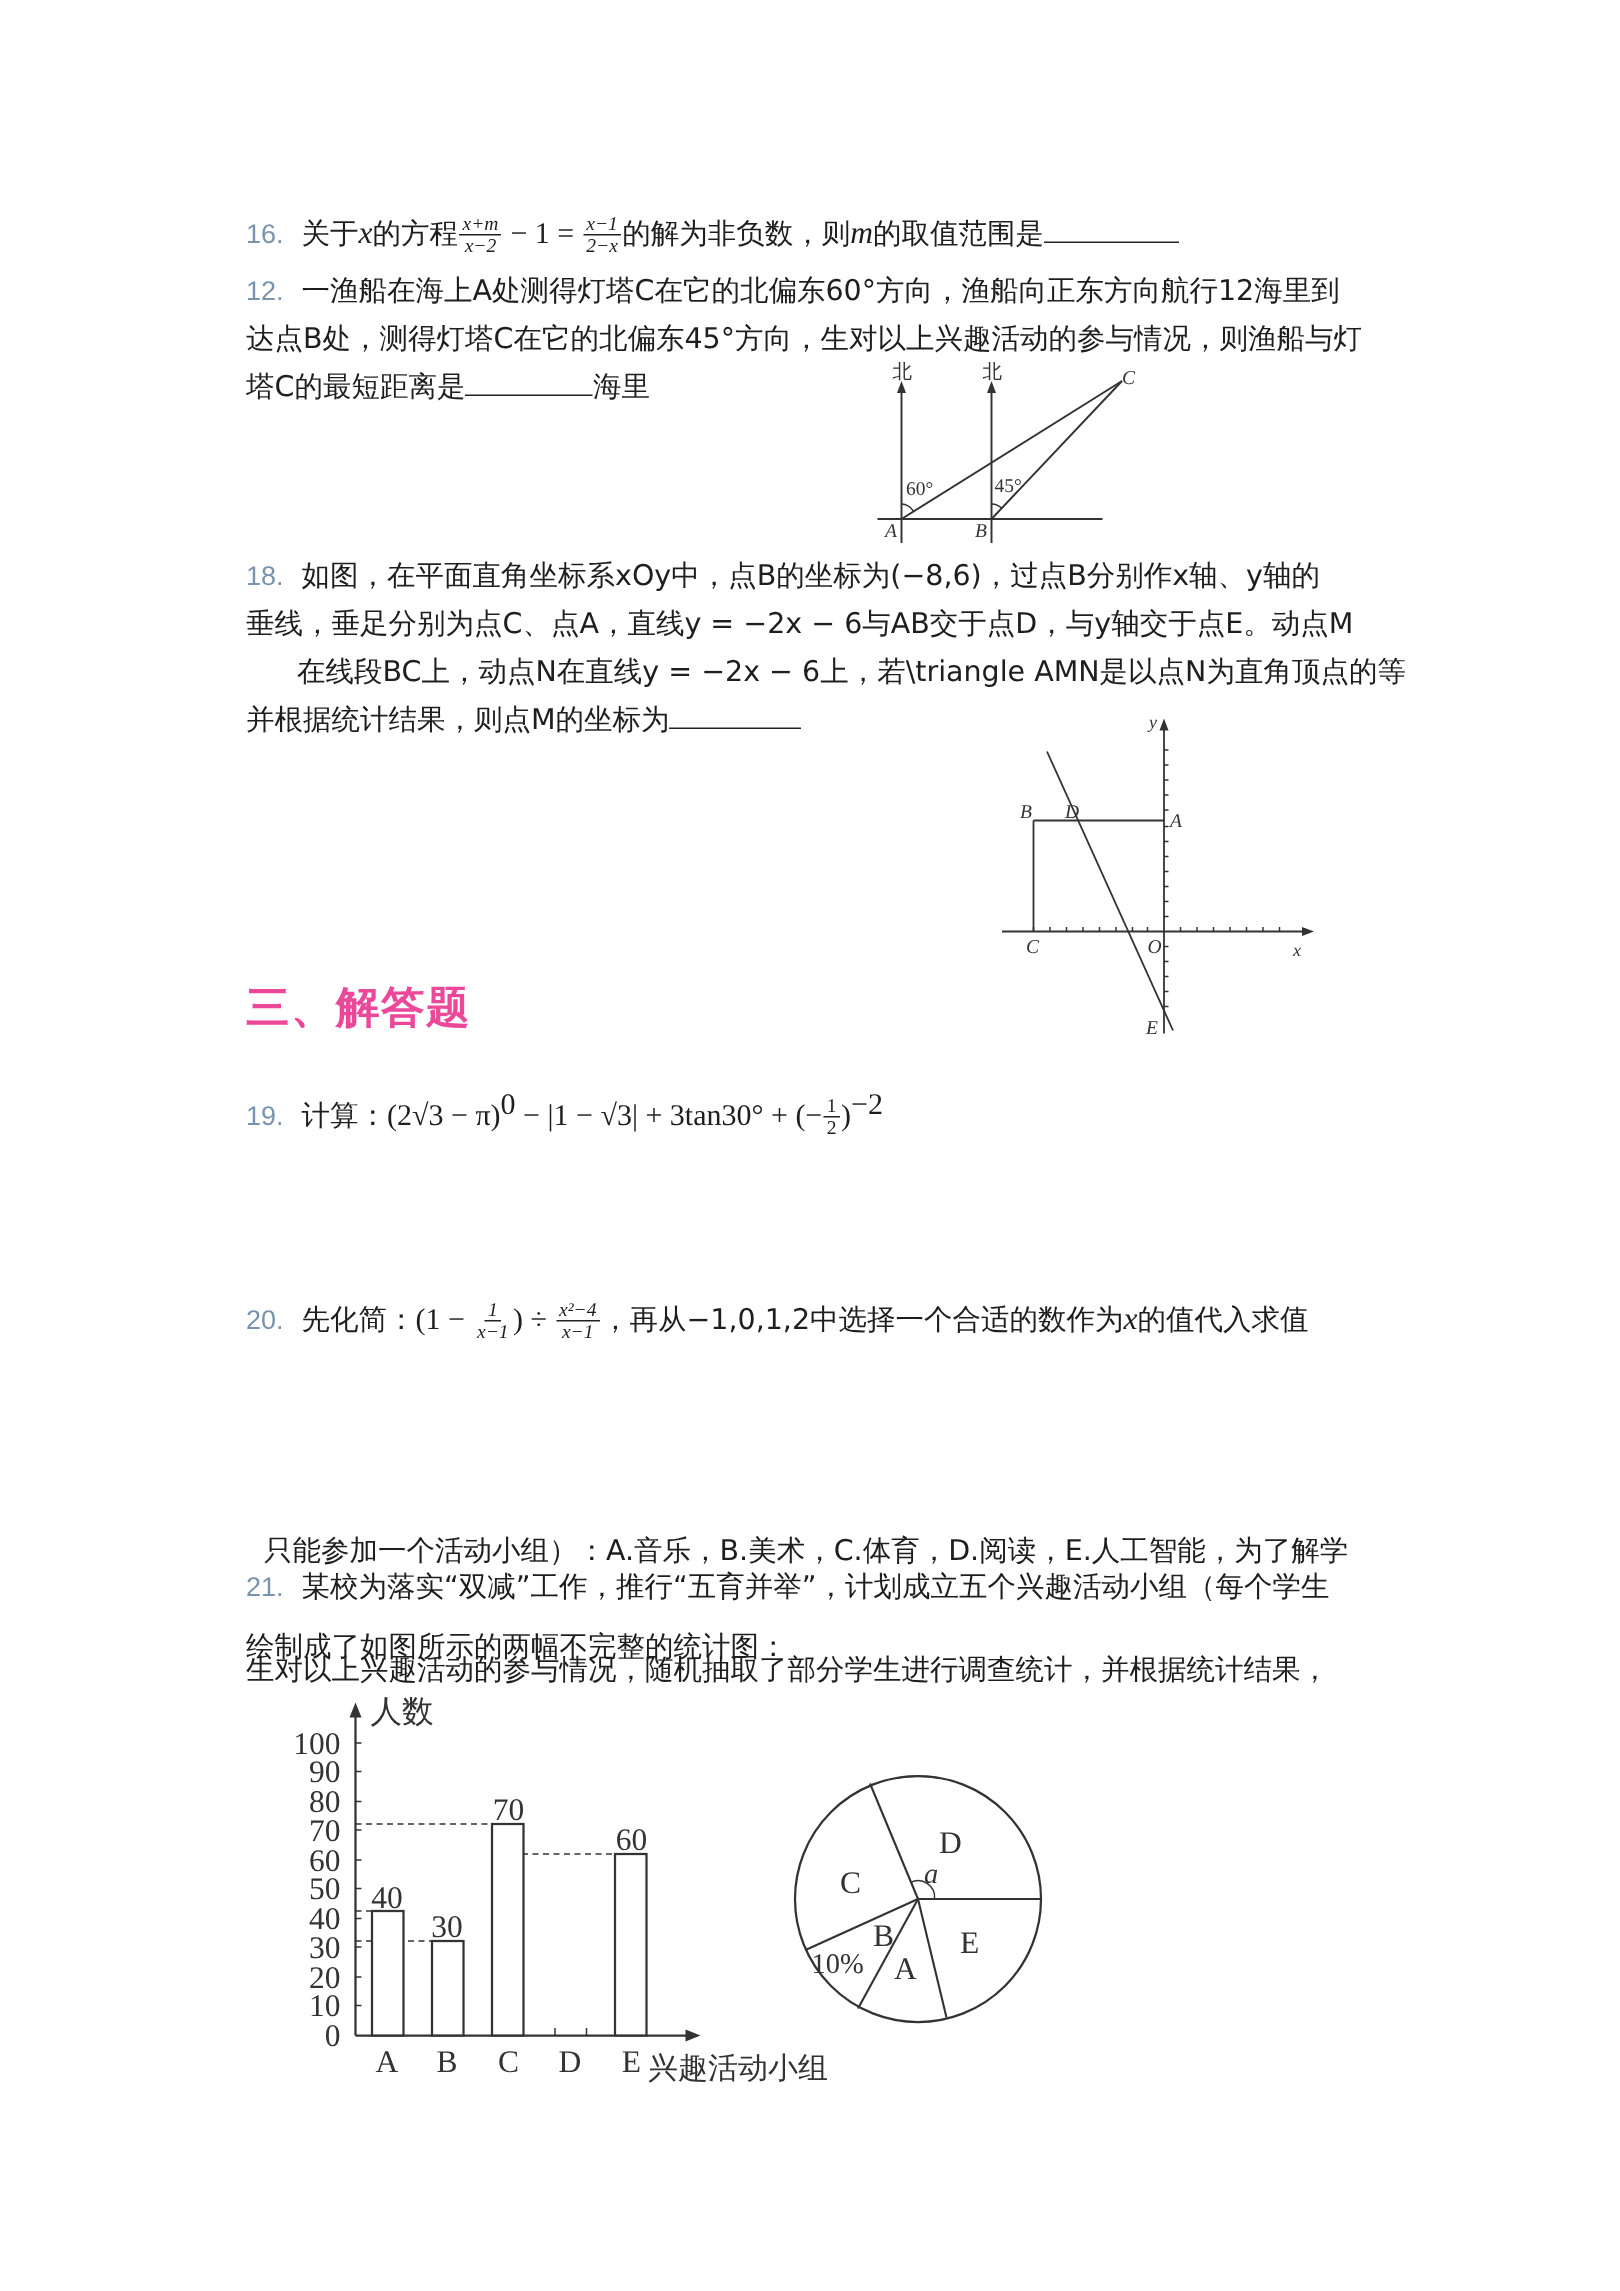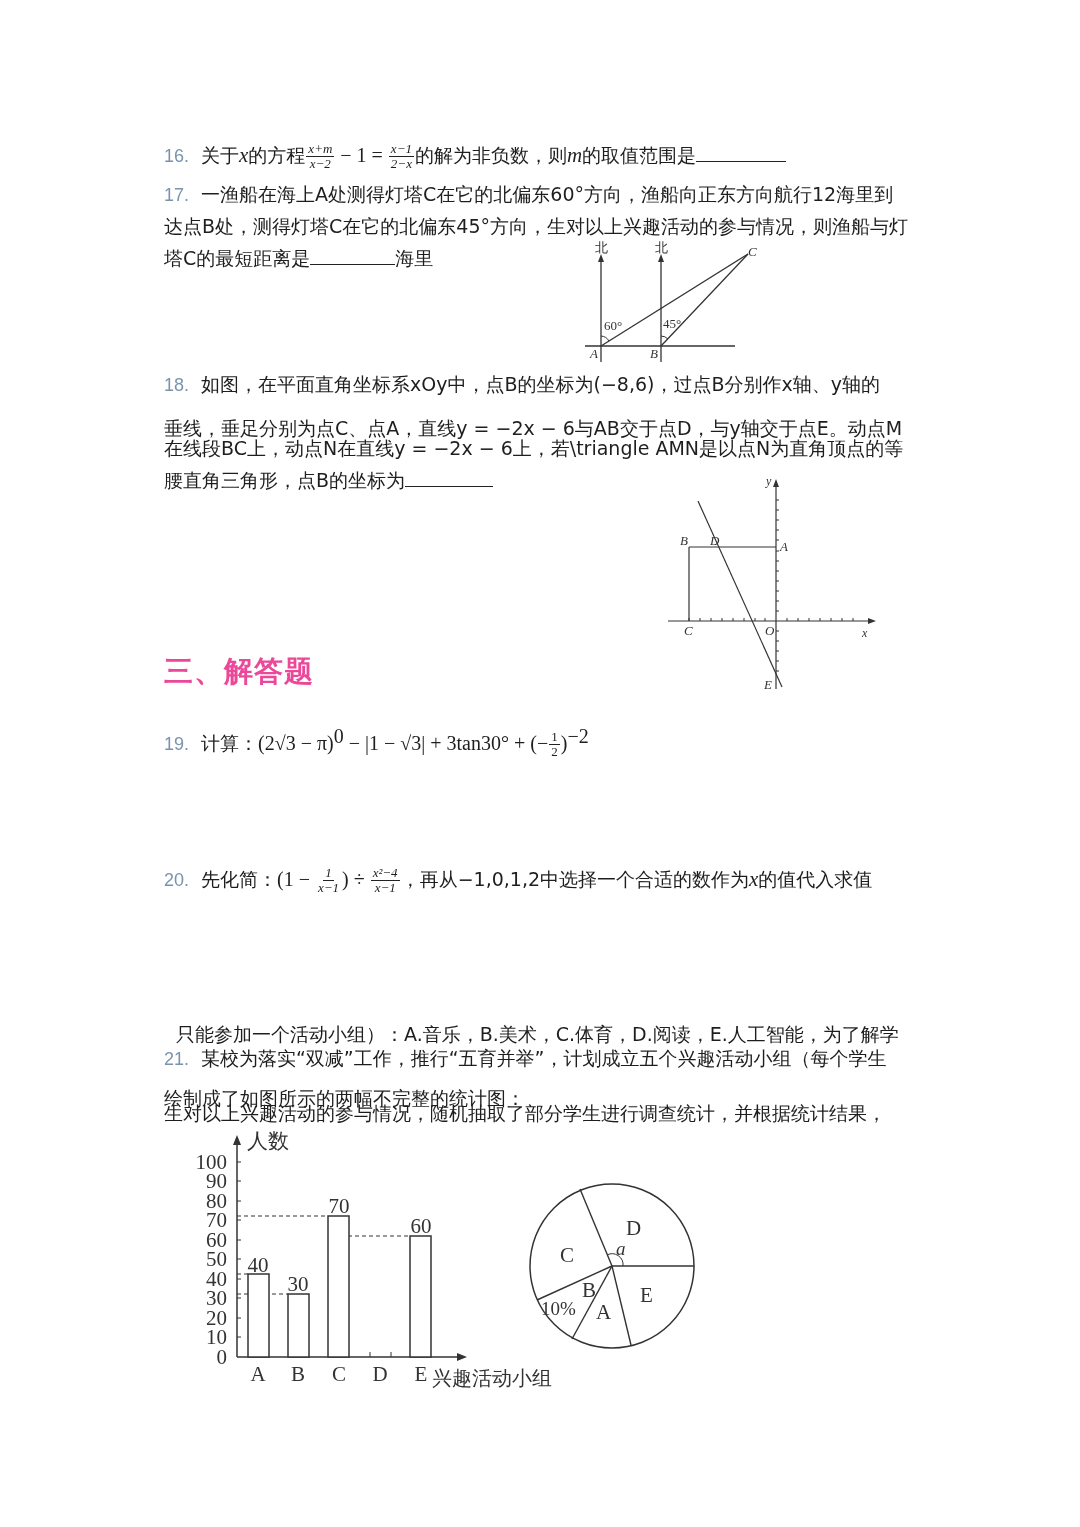--- a/index.html
+++ b/index.html
@@ -25,21 +25,21 @@
   <span class="qn">16.</span><span>关于</span><span class="it">x</span><span>的方程</span><span class="frac">
       <span class="num">x+m</span>
       <span class="den">x−2</span>
     </span><span class="rm"> − 1 = </span><span class="frac">
       <span class="num">x−1</span>
       <span class="den">2−x</span>
     </span><span>的解为非负数，则</span><span class="it">m</span><span>的取值范围是</span><span class="blank" style="width:90px;"></span>
 </div>
 
 <div class="q" style="top:176px;">
-  <span class="qn">17.</span><span>一渔船在海上A处测得灯塔C在它的北偏东60°方向，渔船向正东方向航行12海里到</span>
+  <span class="qn">12.</span><span>一渔船在海上A处测得灯塔C在它的北偏东60°方向，渔船向正东方向航行12海里到</span>
 </div>
 <div class="q" style="top:208px;">达点B处，测得灯塔C在它的北偏东45°方向，生对以上兴趣活动的参与情况，则渔船与灯</div>
 <div class="q" style="top:240px;">
   <span>塔C的最短距离是</span><span class="blank" style="width:85px;"></span><span>海里</span>
 </div>
 
 <svg class="abs" style="left:580px;top:240px;" width="180" height="130" viewBox="0 0 180 130">
   <line x1="5" y1="106" x2="155" y2="106" stroke="#333" stroke-width="1.3"></line>
   <line x1="21" y1="20" x2="21" y2="122" stroke="#333" stroke-width="1.3"></line>
   <polygon points="21,14 18,22 24,22" fill="#333"></polygon>
@@ -54,24 +54,24 @@
   <text x="24" y="90" font-size="13" font-family="Liberation Serif, serif" fill="#333">60°</text>
   <text x="83" y="88" font-size="13" font-family="Liberation Serif, serif" fill="#333">45°</text>
   <text x="10" y="118" font-size="13" font-style="italic" font-family="Liberation Serif, serif" fill="#333">A</text>
   <text x="70" y="118" font-size="13" font-style="italic" font-family="Liberation Serif, serif" fill="#333">B</text>
   <text x="168" y="16" font-size="13" font-style="italic" font-family="Liberation Serif, serif" fill="#333">C</text>
 </svg>
 
 <div class="q" style="top:366px;">
   <span class="qn">18.</span><span>如图，在平面直角坐标系xOy中，点B的坐标为(−8,6)，过点B分别作x轴、y轴的</span>
 </div>
-<div class="q" style="top:410px;">垂线，垂足分别为点C、点A，直线y = −2x − 6与AB交于点D，与y轴交于点E。动点M</div>
-<div class="q" style="top:430px;">在线段BC上，动点N在直线y = −2x − 6上，若\triangle AMN是以点N为直角顶点的等</div>
+<div class="q" style="top:398px;">垂线，垂足分别为点C、点A，直线y = −2x − 6与AB交于点D，与y轴交于点E。动点M</div>
+<div class="q" style="top:430px;margin-left:34px;">在线段BC上，动点N在直线y = −2x − 6上，若\triangle AMN是以点N为直角顶点的等</div>
 <div class="q" style="top:462px;">
-  <span>腰直角三角形，点B的坐标为</span><span class="blank" style="width:88px;"></span>
+  <span>并根据统计结果，则点M的坐标为</span><span class="blank" style="width:88px;"></span>
 </div>
 
 <svg class="abs" style="left:660px;top:475px;" width="225" height="220" viewBox="0 0 225 220">
 
   <line x1="8" y1="146" x2="210" y2="146" stroke="#333" stroke-width="1.2"></line>
   <polygon points="216,146 208,143 208,149" fill="#333"></polygon>
   <line x1="116" y1="214" x2="116" y2="10" stroke="#333" stroke-width="1.2"></line>
   <polygon points="116,4 113,12 119,12" fill="#333"></polygon>
 
   <g stroke="#333" stroke-width="1">

